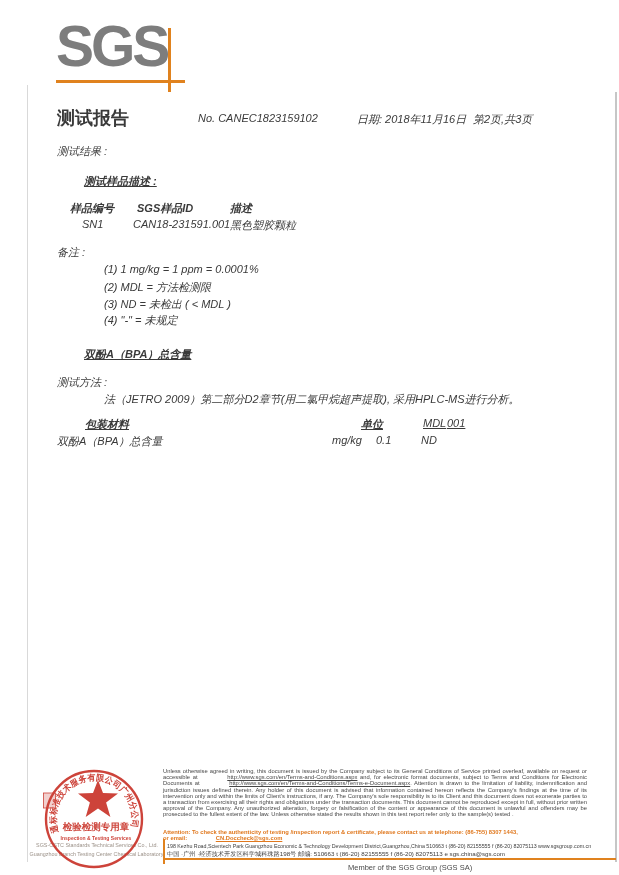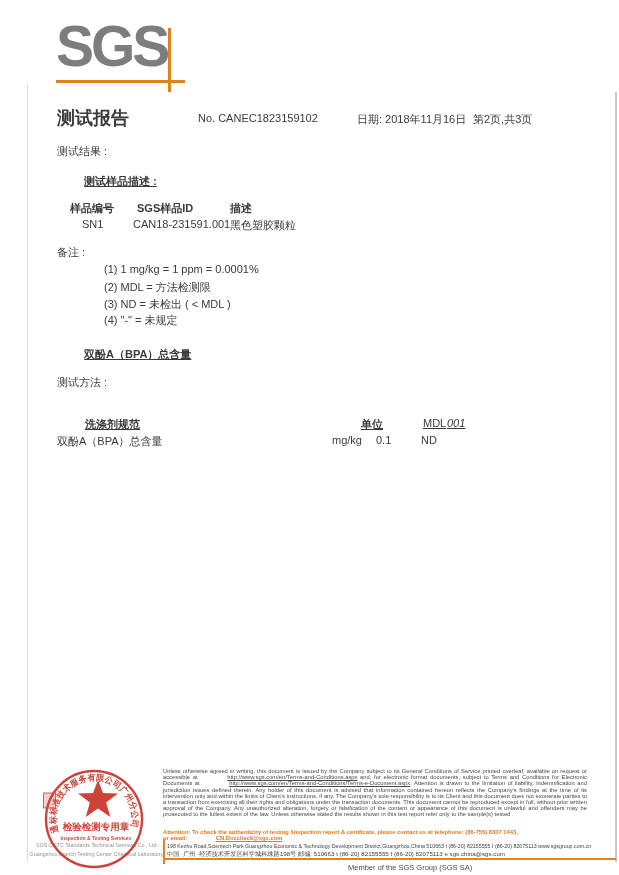--- a/index.html
+++ b/index.html
@@ -2,21 +2,21 @@
 <html><head>
 <meta charset="utf-8">
 <style>
   html,body{margin:0;padding:0;background:#ffffff;}
   #page{position:relative;width:619px;height:875px;background:#ffffff;overflow:hidden;
         font-family:"Liberation Sans","DejaVu Sans",sans-serif;color:#3a3a3a;}
   .abs{position:absolute;white-space:nowrap;}
   .b{font-weight:700;}
   .u{text-decoration:underline;margin-left:27px;}
   .i{font-style:italic;text-align:right;}
-  .t11{font-size:11px;}
+  .t11{font-size:11px;font-style:italic;}
   
   #logo-text{position:absolute;left:56px;top:18px;font-size:57px;font-weight:700;
              letter-spacing:-3px;color:#7d7d7d;line-height:56px;}
   .logo-vline{position:absolute;left:168px;top:28px;width:2.5px;height:64px;background:#e0821e;}
   .logo-hline{position:absolute;left:56px;top:80px;width:129px;height:2.5px;background:#e0821e;}
   
   .edge-l{position:absolute;left:27px;top:85px;width:1px;height:777px;background:#d9d9d9;}
   .edge-r{position:absolute;left:615px;top:92px;width:1.5px;height:770px;background:#c6c6c6;}
   
   #legal{position:absolute;left:163px;top:768px;width:424px;font-size:5.8px;line-height:6.2px;
@@ -64,23 +64,24 @@
   </div>
 
   <div class="abs t11" style="left:57px;top:245px;">备注 :</div>
   <div class="abs t11" style="left:104px;top:263px;">(1) 1 mg/kg = 1 ppm = 0.0001%</div>
   <div class="abs t11" style="left:104px;top:280px;">(2) MDL = 方法检测限</div>
   <div class="abs t11" style="left:104px;top:297px;">(3) ND = 未检出 ( &lt; MDL )</div>
   <div class="abs t11" style="left:104px;top:313px;">(4) "-" = 未规定</div>
 
   <div class="abs t11 b u" style="left:57px;top:347px;">双酚A（BPA）总含量</div>
   <div class="abs t11" style="left:57px;top:375px;">测试方法 :</div>
+  <div class="abs t11" style="left:104px;top:392px;">法（JETRO 2009）第二部分D2章节(用二氯甲烷超声提取), 采用HPLC-MS进行分析。</div>
 
   <div>
-    <div class="abs t11 b u" style="left:58px;top:417px;">洗涤剂规范</div>
+    <div class="abs t11 b u" style="left:58px;top:417px;">包装材料</div>
     <div class="abs t11 b u" style="left:334px;top:417px;">单位</div>
     <div class="abs t11 u" style="left:356px;top:417px;padding-left:40px;">MDL</div>
     <div class="abs t11 i u" style="left:420px;top:417px;">001</div>
     <div class="abs t11" style="left:57px;top:434px;">双酚A（BPA）总含量</div>
     <div class="abs t11" style="left:332px;top:434px;">mg/kg</div>
     <div class="abs t11" style="left:376px;top:434px;">0.1</div>
     <div class="abs t11" style="left:421px;top:434px;">ND</div>
   </div>
 
   <div id="legal"><span>Unless otherwise agreed in writing, this document is issued by the Company subject to its General Conditions of Service printed overleaf, available on request or accessible at </span><span class="u">http://www.sgs.com/en/Terms-and-Conditions.aspx</span><span> and, for electronic format documents, subject to Terms and Conditions for Electronic Documents at </span><span class="u">http://www.sgs.com/en/Terms-and-Conditions/Terms-e-Document.aspx</span><span>. Attention is drawn to the limitation of liability, indemnification and jurisdiction issues defined therein. Any holder of this document is advised that information contained hereon reflects the Company's findings at the time of its intervention only and within the limits of Client's instructions, if any. The Company's sole responsibility is to its Client and this document does not exonerate parties to a transaction from exercising all their rights and obligations under the transaction documents. This document cannot be reproduced except in full, without prior written approval of the Company. Any unauthorized alteration, forgery or falsification of the content or appearance of this document is unlawful and offenders may be prosecuted to the fullest extent of the law. Unless otherwise stated the results shown in this test report refer only to the sample(s) tested .</span></div>

